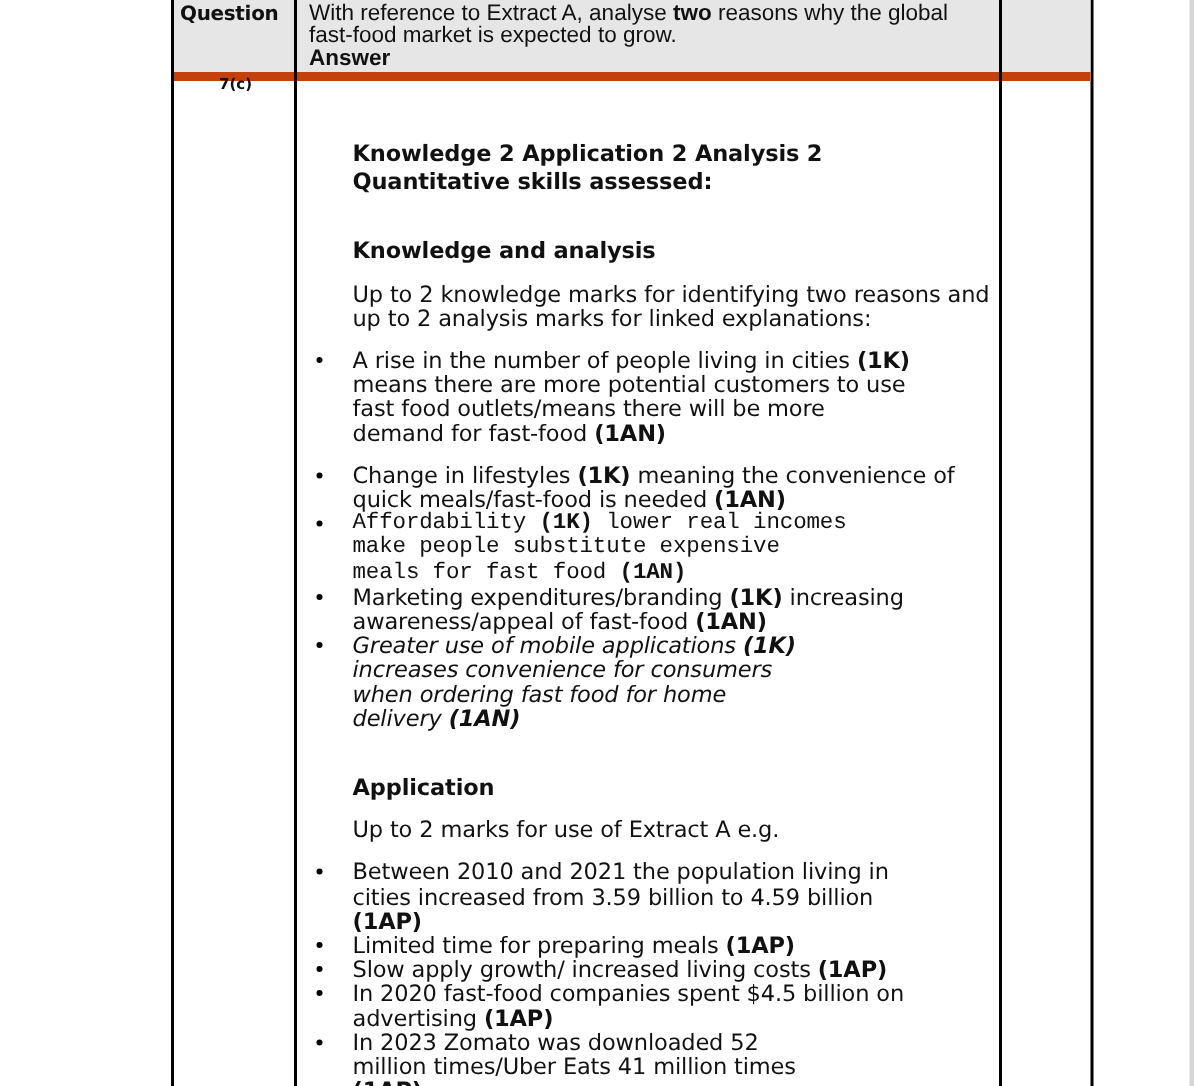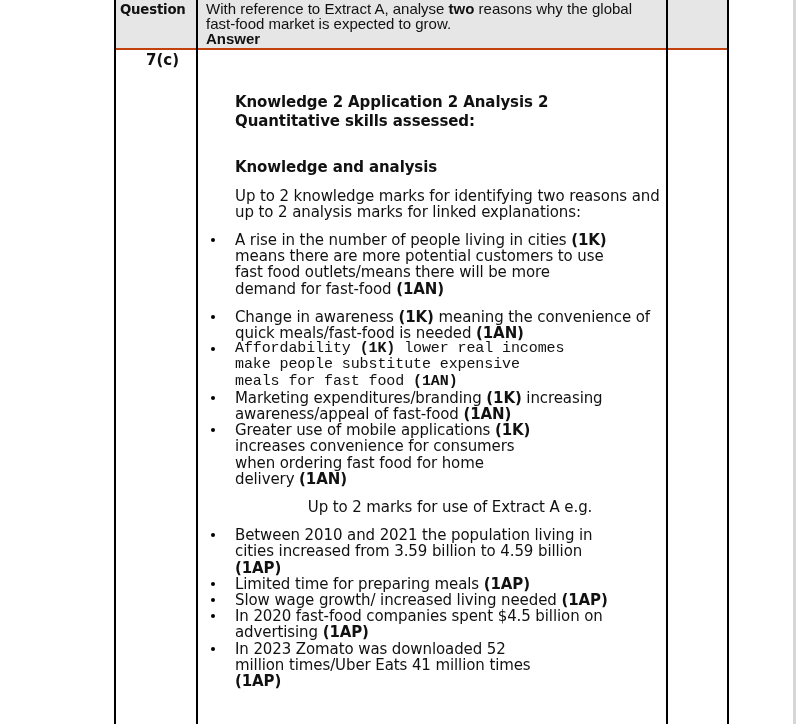--- a/index.html
+++ b/index.html
@@ -11,37 +11,37 @@
   }
   .scroll-edge {
     position:absolute; right:0; top:0; width:3px; height:724px; background:#d6d6d6;
   }
   .table {
     position:absolute; left:114px; top:0; width:611px; height:740px;
     border-left:2px solid #000; border-right:2px solid #000;
   }
   .header-row {
     position:absolute; left:0; top:0; width:611px; height:48px;
-    background:#e6e6e6; border-bottom:2px solid #c2410c;
+    background:#e6e6e6; border-bottom:6px solid #c2410c;
   }
   .vline { position:absolute; top:0; bottom:0; width:2px; background:#000; }
   .v1 { left:80px; }
   .v2 { left:550px; }
   .hdr-q {
     position:absolute; left:4px; top:2px; font-size:13.3px; font-weight:bold;
     font-family:"DejaVu Sans", sans-serif; letter-spacing:-0.2px;
   }
   .hdr-text {
     position:absolute; left:90px; top:1px; width:450px;
     font-size:15px; line-height:15px; font-family:"Liberation Sans", sans-serif;
   }
   .hdr-text b { font-weight:bold; }
   .hdr-answer { font-weight:bold; display:block; }
   .qnum {
-    position:absolute; left:30px; top:51px; font-size:15px; font-weight:bold;
+    position:absolute; left:30px; top:51px; font-size:10px; font-weight:bold;
   }
   .answer {
     position:absolute; left:119px; top:56px; width:430px;
     font-size:15px; line-height:16.2px; letter-spacing:-0.1px;margin-top:36px;
   }
   .answer .h { font-weight:bold; }
   .answer p { margin:0; }
   .ul { list-style:none; margin:0; padding:0; }
   .ul li { position:relative; padding-left:0; }
   .ul li .dot {
@@ -73,50 +73,51 @@
     <p class="h" style="margin-top:30px;">Knowledge and analysis</p>
     <p style="margin-top:12px;">Up to 2 knowledge marks for identifying two reasons and up to 2 analysis marks for linked explanations:</p>
 
     <ul class="ul" style="margin-top:12px;">
       <li style="padding-right:52px;">
         <span class="dot"></span>
         <span>A rise in the number of people living in cities </span><b>(1K)</b><span> means there are more potential customers to use fast food outlets/means there will be more demand for fast-food </span><b>(1AN)</b>
       </li>
       <li style="margin-top:12px;">
         <span class="dot"></span>
-        <span>Change in awareness </span><b>(1K)</b><span> meaning the convenience of quick meals/fast-food is needed </span><b>(1AN)</b>
+        <span>Change in lifestyles </span><b>(1K)</b><span> meaning the convenience of quick meals/fast-food is needed </span><b>(1AN)</b>
       </li>
       <li style="padding-right:100px;font-family:Liberation Mono, monospace;">
         <span class="dot"></span>
         <span>Affordability </span><b>(1K)</b><span> lower real incomes make people substitute expensive meals for fast food </span><b>(1AN)</b>
       </li>
       <li>
         <span class="dot"></span>
         <span>Marketing expenditures/branding </span><b>(1K)</b><span> increasing awareness/appeal of fast-food </span><b>(1AN)</b>
       </li>
-      <li style="padding-right:120px;">
+      <li style="padding-right:120px;font-style:italic;">
         <span class="dot"></span>
         <span>Greater use of mobile applications </span><b>(1K)</b><span> increases convenience for consumers when ordering fast food for home delivery </span><b>(1AN)</b>
       </li>
     </ul>
 
-    <p style="margin-top:12px;text-align:center;">Up to 2 marks for use of Extract A e.g.</p>
+    <p class="h" style="margin-top:30px;">Application</p>
+    <p style="margin-top:12px;">Up to 2 marks for use of Extract A e.g.</p>
 
     <ul class="ul" style="margin-top:12px;">
       <li style="padding-right:61px;">
         <span class="dot"></span>
         <span>Between 2010 and 2021 the population living in cities increased from 3.59 billion to 4.59 billion </span><b>(1AP)</b>
       </li>
       <li>
         <span class="dot"></span>
         <span>Limited time for preparing meals </span><b>(1AP)</b>
       </li>
       <li>
         <span class="dot"></span>
-        <span>Slow wage growth/ increased living needed </span><b>(1AP)</b>
+        <span>Slow apply growth/ increased living costs </span><b>(1AP)</b>
       </li>
       <li style="padding-right:54px;">
         <span class="dot"></span>
         <span>In 2020 fast-food companies spent $4.5 billion on advertising </span><b>(1AP)</b>
       </li>
       <li style="padding-right:110px;">
         <span class="dot"></span>
         <span>In 2023 Zomato was downloaded 52 million times/Uber Eats 41 million times </span><b>(1AP)</b>
       </li>
     </ul>

